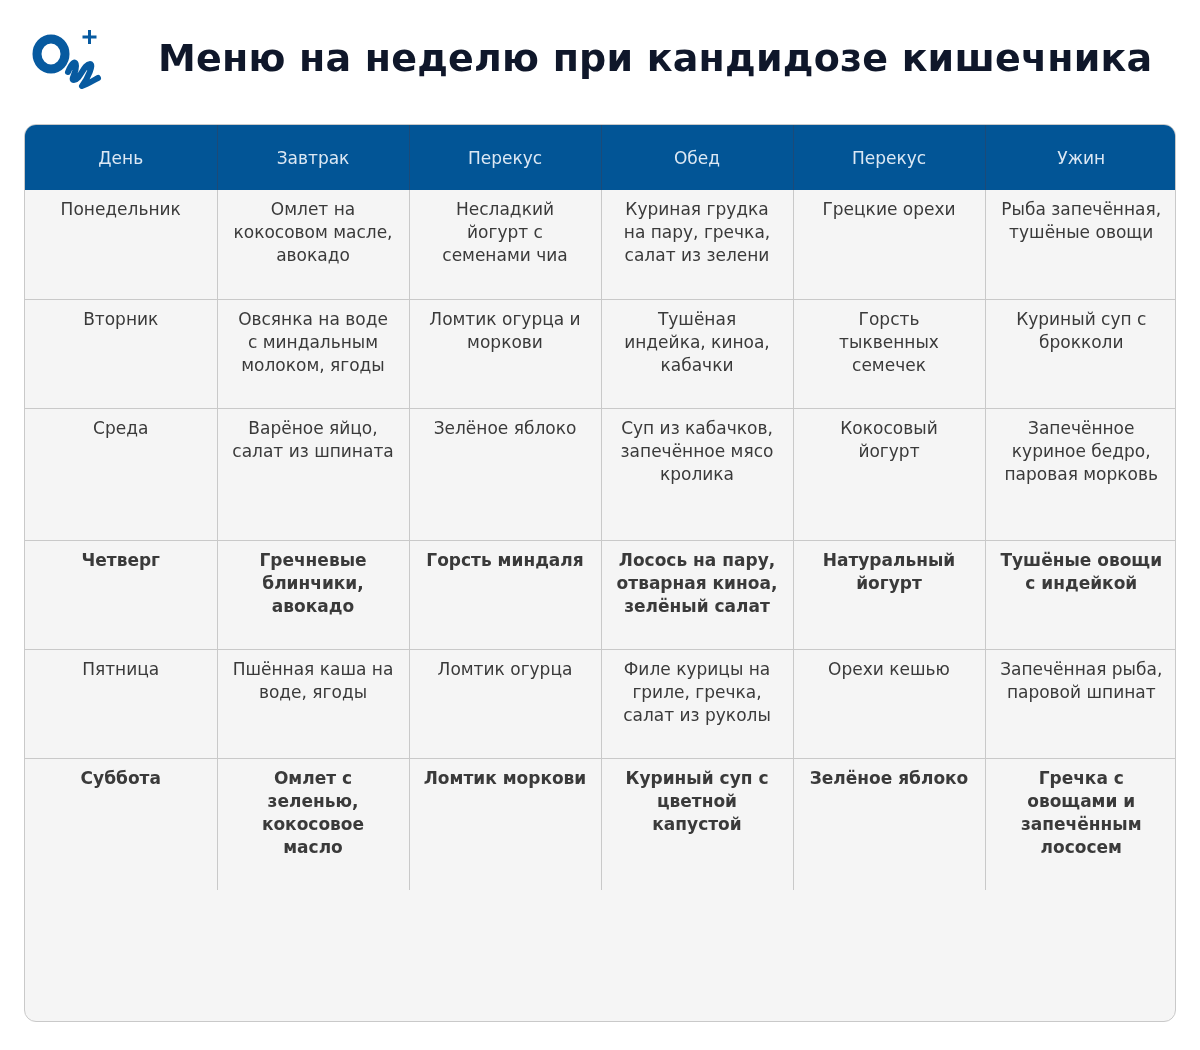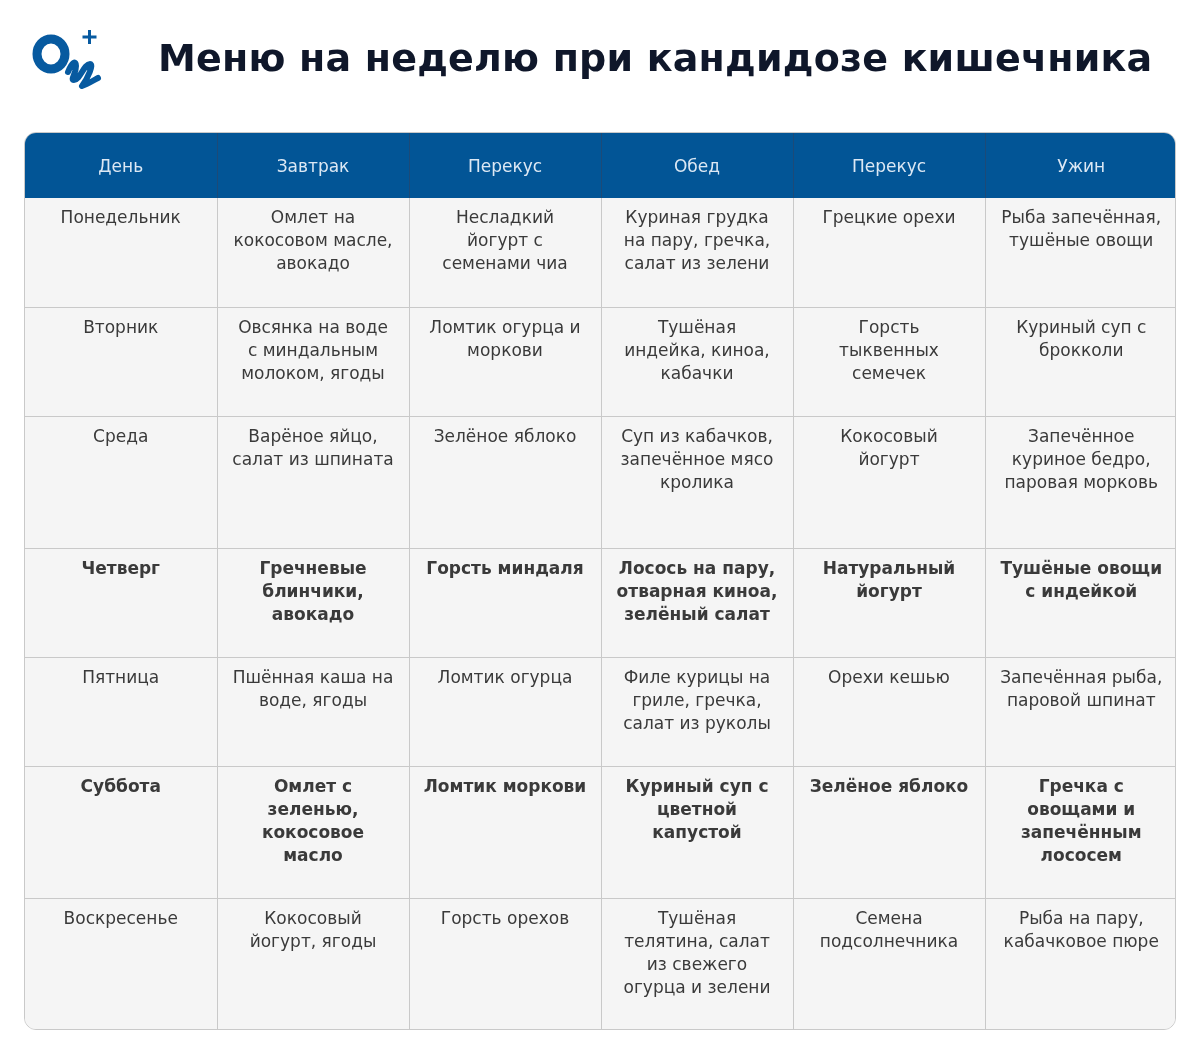--- a/index.html
+++ b/index.html
@@ -9,21 +9,21 @@
     color: #333333; position: relative; overflow: hidden;
   }
   .header { position: absolute; left: 0; top: 0; width: 1200px; height: 120px; }
   .logo { position: absolute; left: 32px; top: 28px; width: 72px; height: 66px; }
   .title {
     position: absolute; left: 158px; top: 33px; margin: 0;
     font-size: 38px; font-weight: bold; color: #0f172a; letter-spacing: 0.2px;
     white-space: nowrap; line-height: 50px;
   }
   .table-wrap {
-    position: absolute; left: 24px; top: 132px; width: 1152px; height: 898px;
+    position: absolute; left: 24px; top: 124px; width: 1152px; height: 898px;
     border-radius: 12px; overflow: hidden;
     border: 1px solid #c9c9c9; box-sizing: border-box; background: #f5f5f5;
   }
   table { border-collapse: collapse; width: 100%; table-layout: fixed; }
   col { width: 192px; }
   thead th {
     background: #025596; color: #dce8f4; font-weight: normal; font-size: 17px;
     height: 65px; padding: 0; text-align: center; vertical-align: middle;
     border-right: 1px solid #1c4a78;
   }
@@ -121,23 +121,15 @@
         <td>Запечённая рыба, паровой шпинат</td>
       </tr>
       <tr class="r5">
         <td>Суббота</td>
         <td>Омлет с зеленью, кокосовое масло</td>
         <td>Ломтик моркови</td>
         <td>Куриный суп с цветной капустой</td>
         <td>Зелёное яблоко</td>
         <td>Гречка с овощами и запечённым лососем</td>
       </tr>
-      <tr class="r6">
-        <td>Воскресенье</td>
-        <td>Кокосовый йогурт, ягоды</td>
-        <td>Горсть орехов</td>
-        <td>Тушёная телятина, салат из свежего огурца и зелени</td>
-        <td>Семена подсолнечника</td>
-        <td>Рыба на пару, кабачковое пюре</td>
-      </tr>
     </tbody>
   </table>
 </div>
 
 </body></html>

